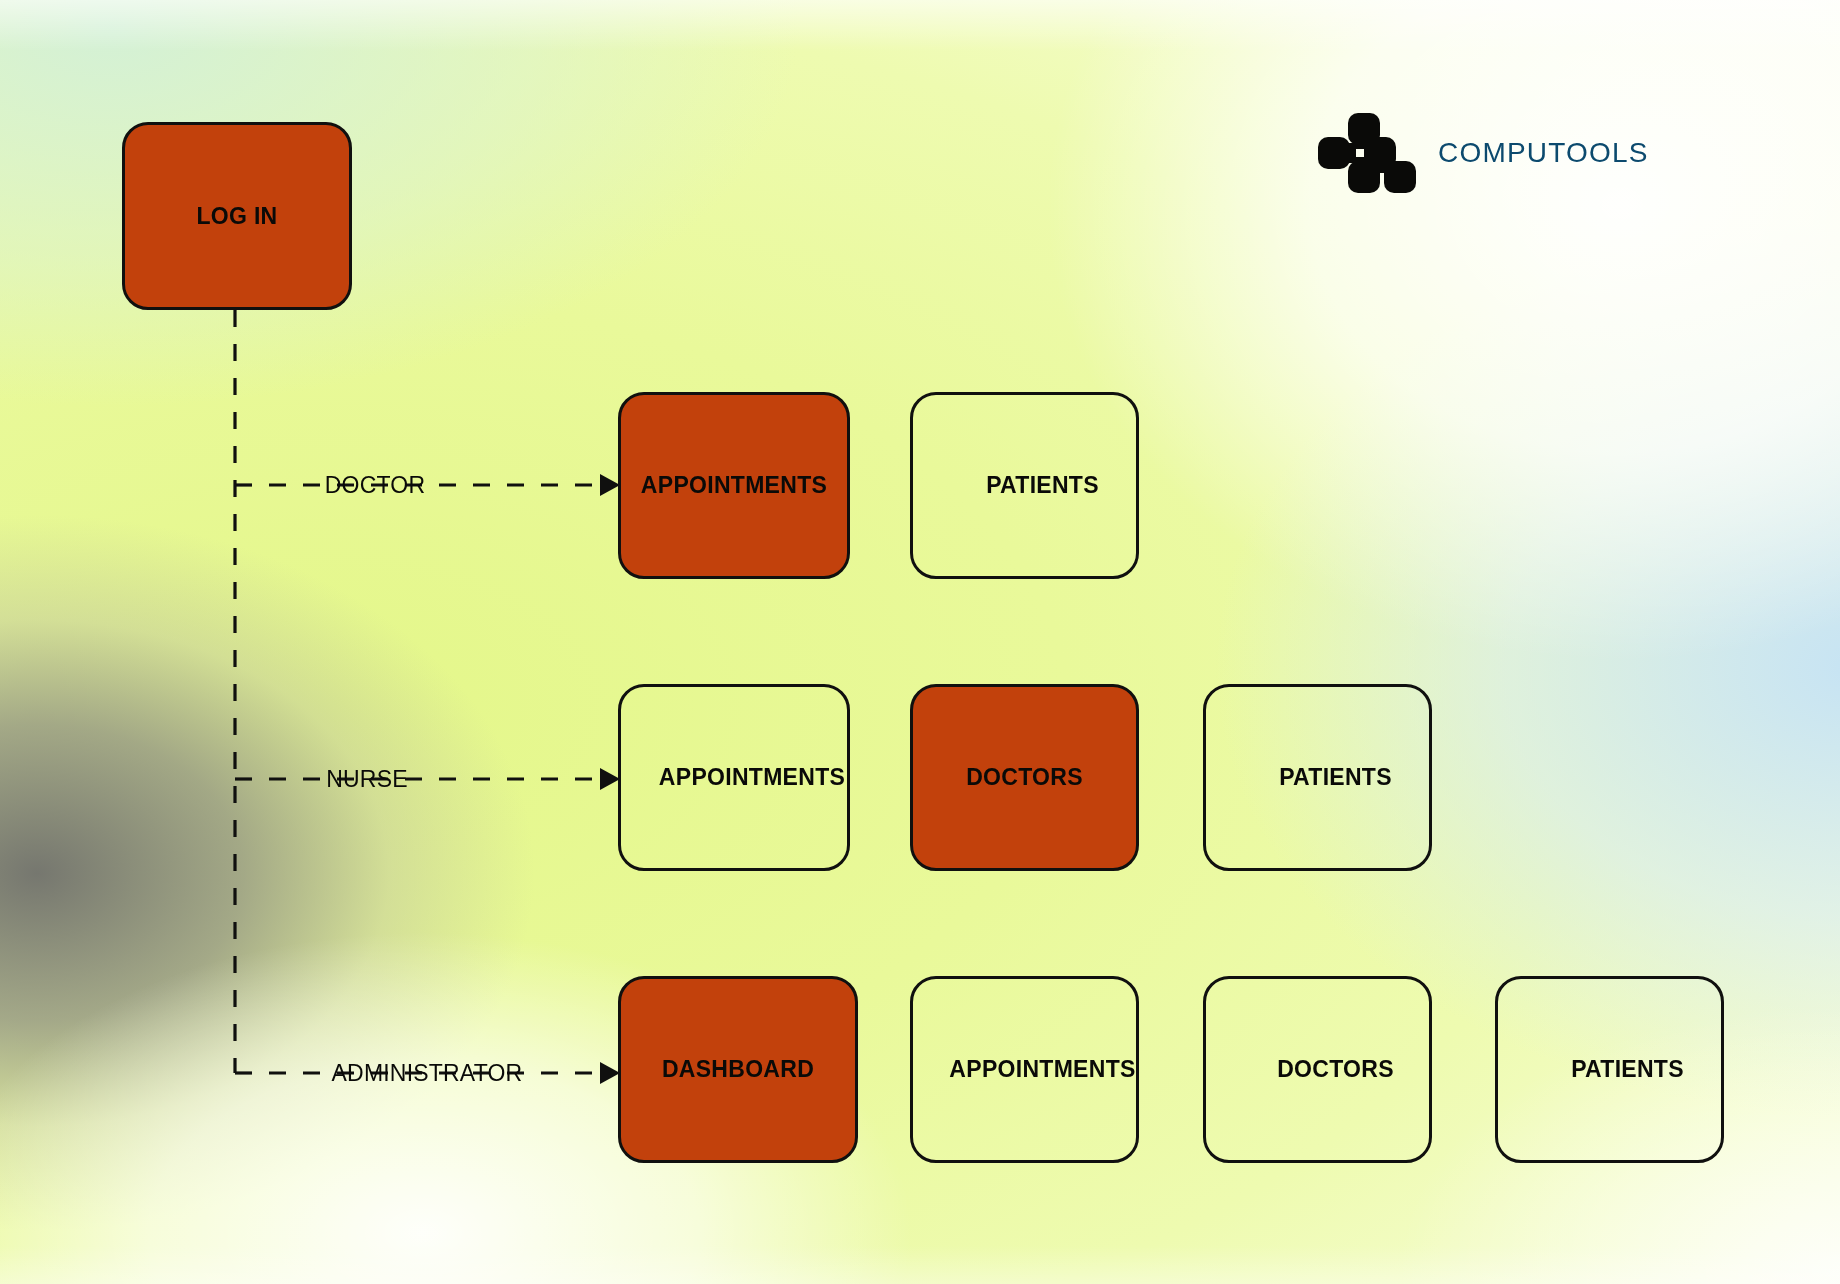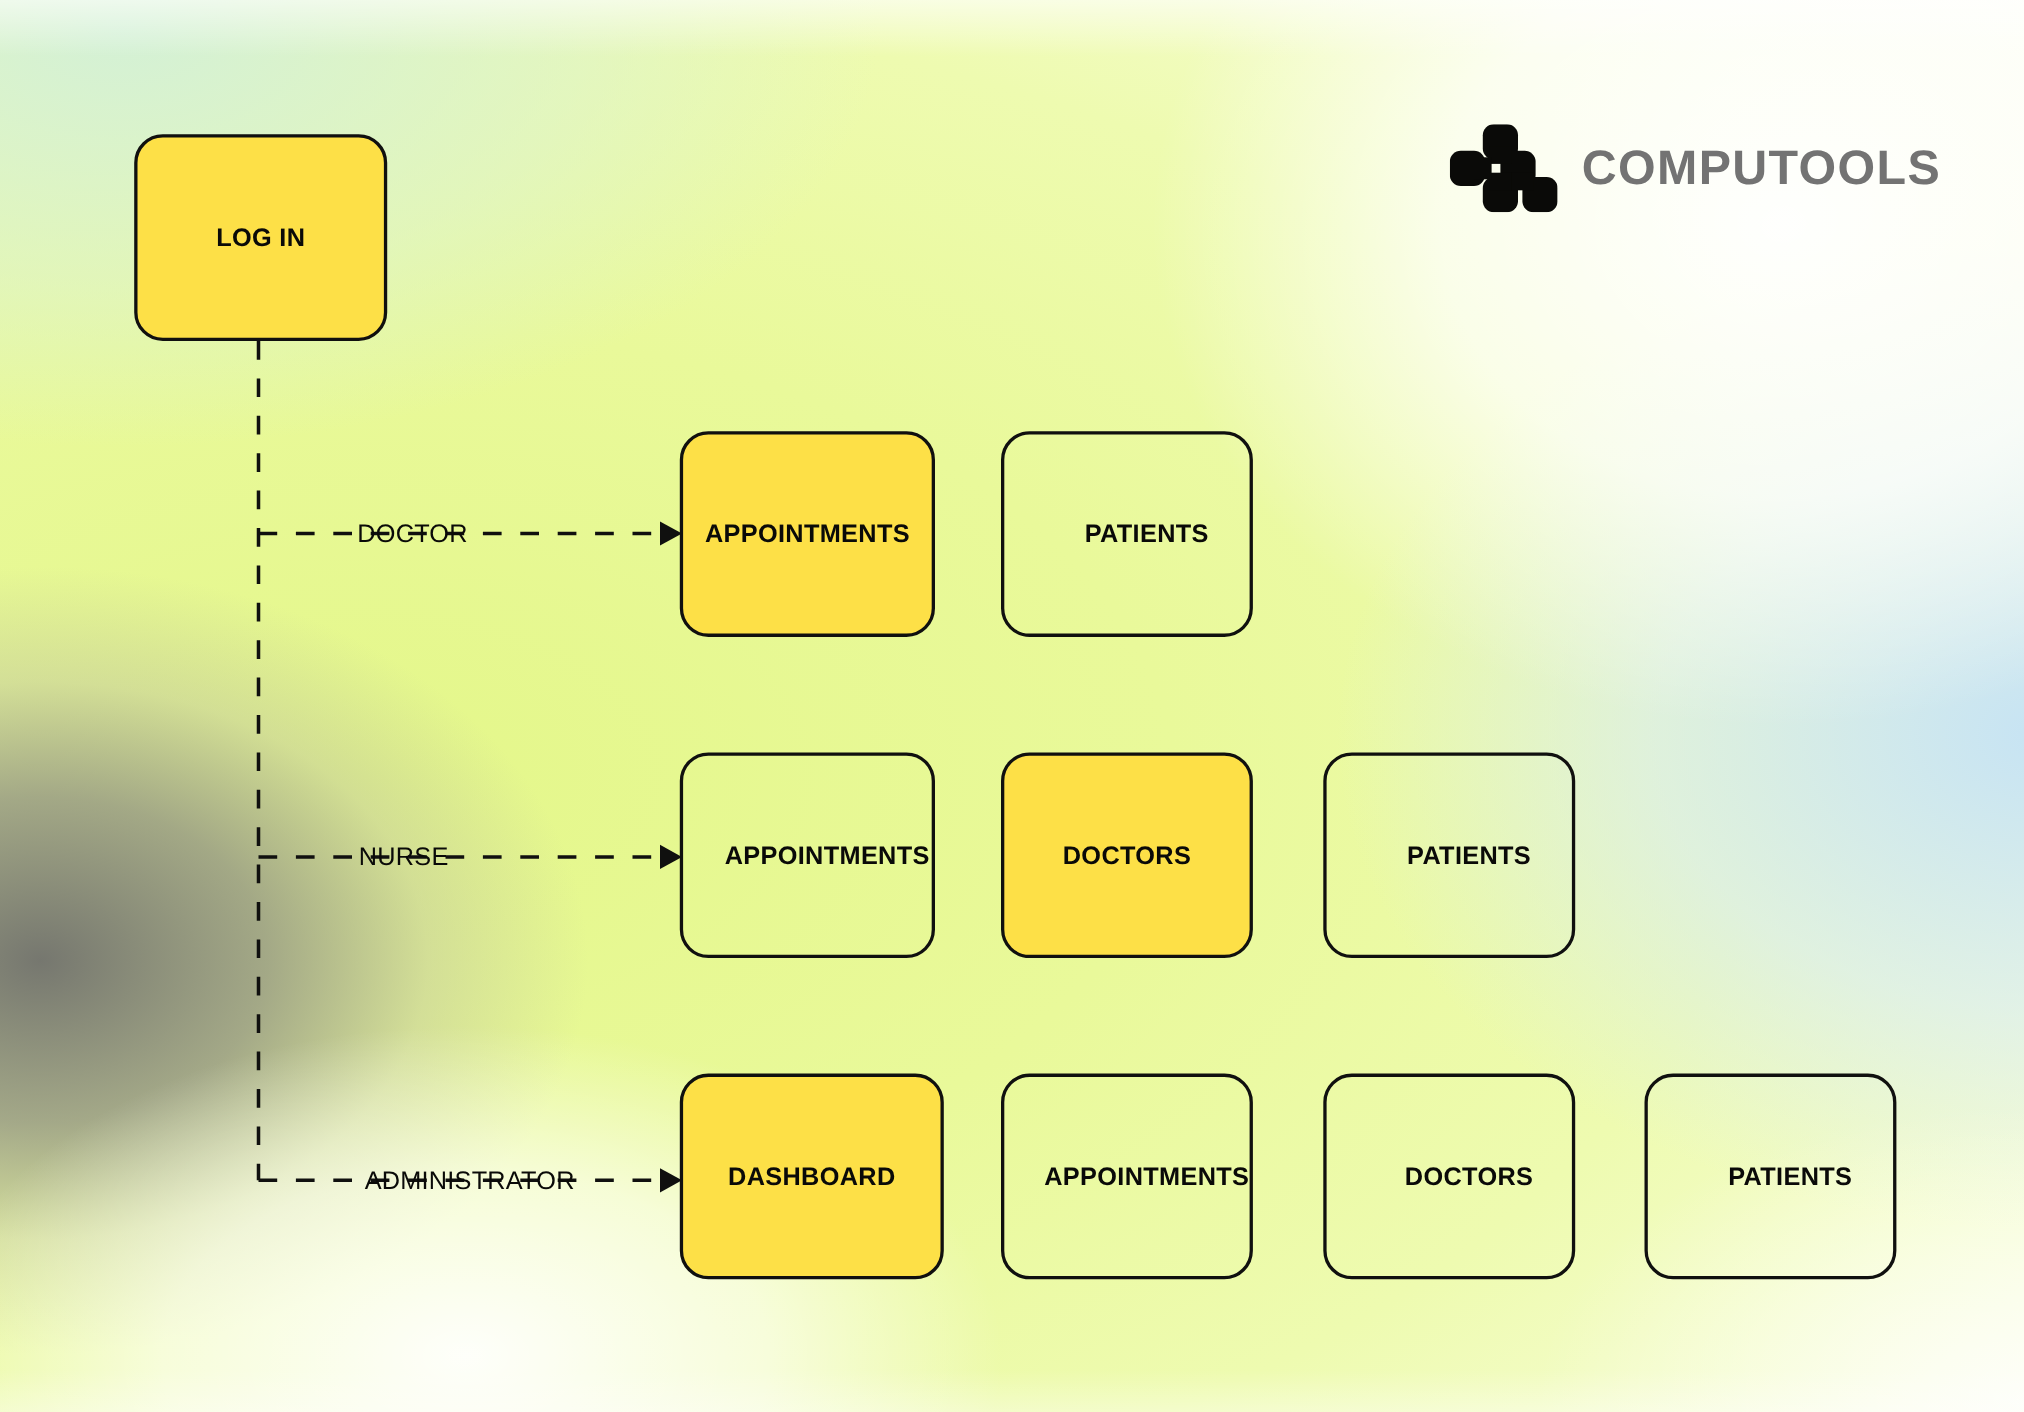--- a/index.html
+++ b/index.html
@@ -64,21 +64,21 @@
     border-radius: 26px;
     display: flex;
     align-items: center;
     justify-content: center;
     color: #0a0a08;
     font-weight: bold;
     letter-spacing: 0.3px;
     text-align: center;
     line-height: 1.15;
   }
-  .node.filled { background: #fde047; }
+  .node.filled { background: #c2410c; }
   .node.ghost  { background: transparent; padding-left: 36px; }
 
   .node-label {
     pointer-events: none;
     white-space: nowrap;
   }
 
   
   .conn-svg {
     position: absolute;
@@ -101,24 +101,24 @@
   }
 
   
   .brand {
     position: absolute;
     display: flex;
     align-items: center;
     gap: 22px;
   }
   .brand-name {
-    font-size: 44px;
-    font-weight: bold;
+    font-size: 28px;
+    font-weight: normal;
     letter-spacing: 1.2px;
-    color: #737373;
+    color: #0c4a6e;
     white-space: nowrap;
   }
 </style>
 </head>
 <body>
 
 <div id="stage">
 
   <div class="bg-layer bg-base"></div>
   <div class="bg-layer bg-mint"></div>

